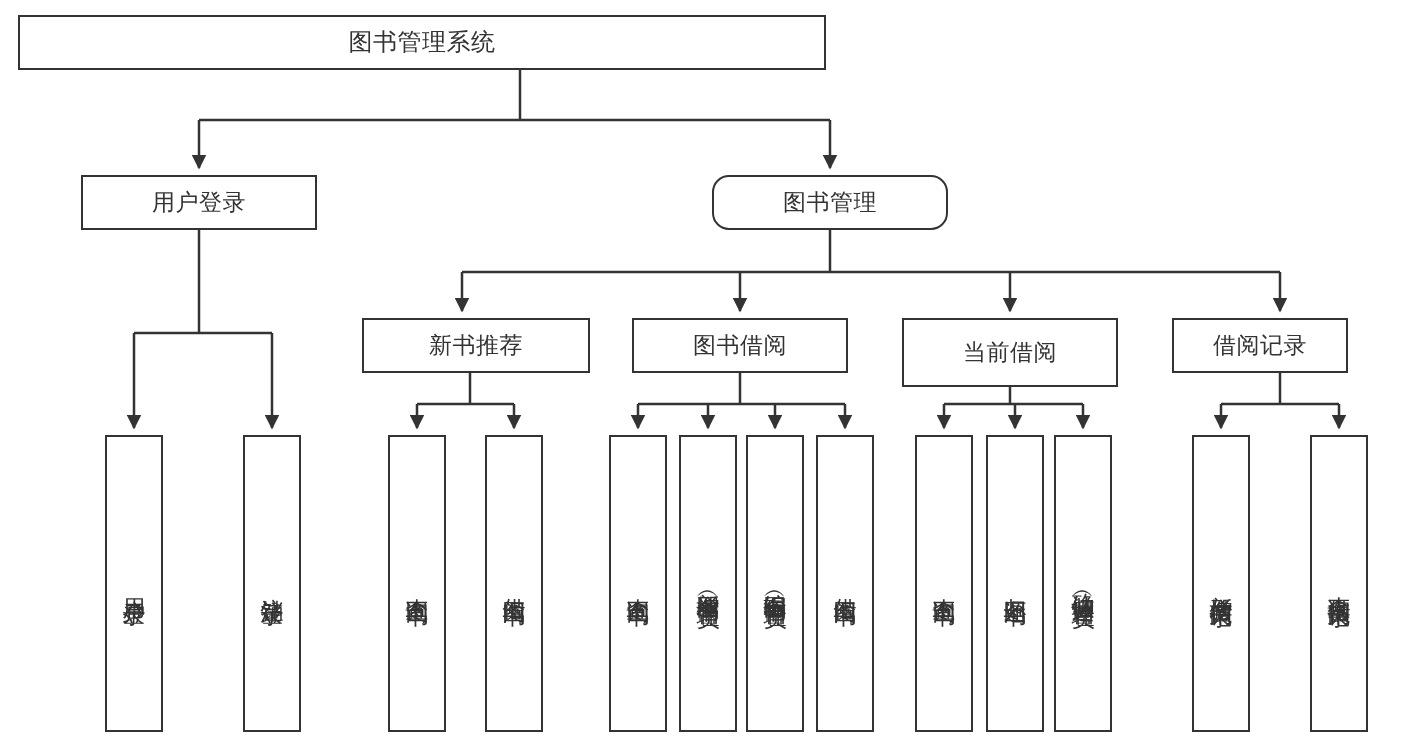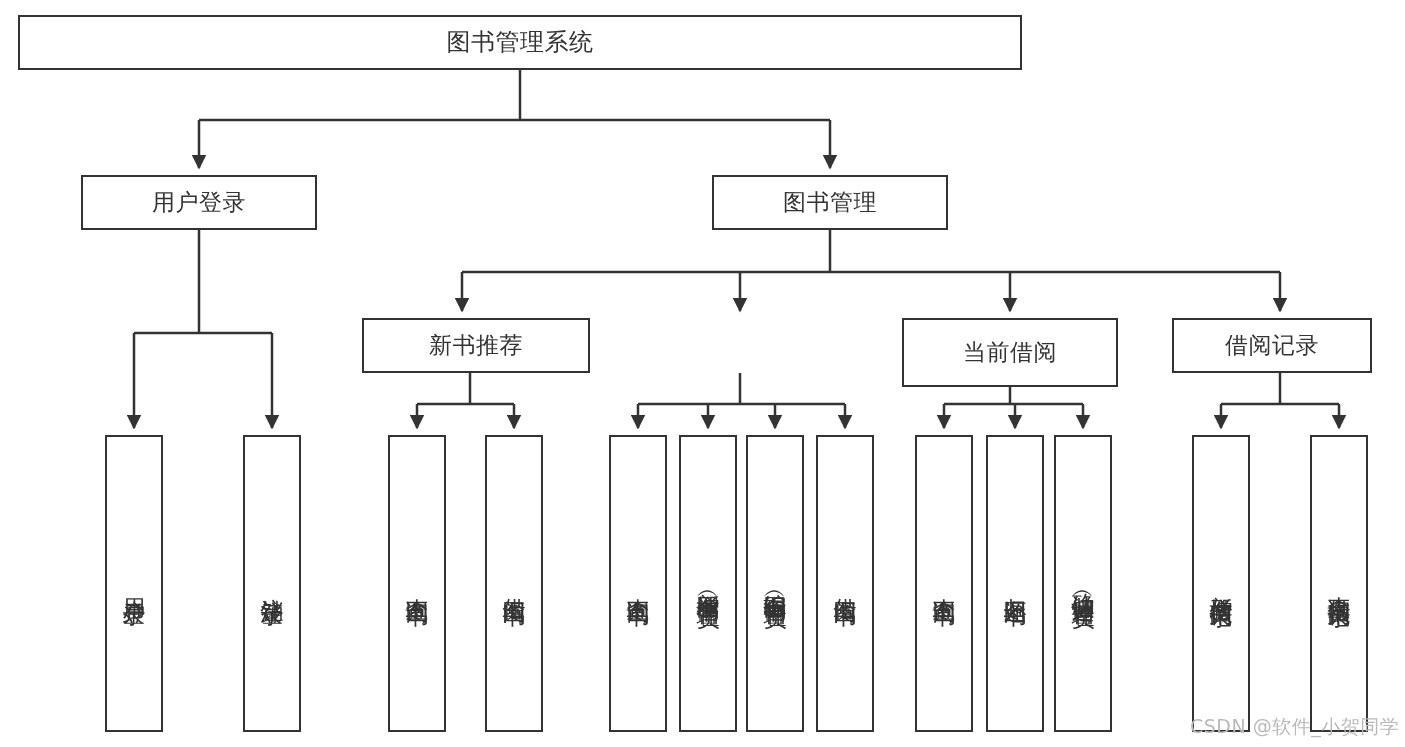--- a/index.html
+++ b/index.html
@@ -123,38 +123,41 @@
     </g>
 
     <g fill="none" stroke="#333333" stroke-width="2.5">
       <path d="M 1280 373 L 1280 404"></path>
       <path d="M 1221 404 L 1339 404"></path>
       <path d="M 1221 404 L 1221 428" marker-end="url(#arrow)"></path>
       <path d="M 1339 404 L 1339 428" marker-end="url(#arrow)"></path>
     </g>
   </svg>
 
-  <div class="node root horizontal" style="left:18px; top:15px; width:1004px; height:55px;">
+  <div class="node root horizontal" style="left:18px; top:15px; width:808px; height:55px;">
     <span class="node-label">图书管理系统</span>
   </div>
 
   <div class="node horizontal" style="left:81px; top:175px; width:236px; height:55px;">
     <span class="node-label">用户登录</span>
   </div>
-  <div class="node horizontal" style="left:712px; top:175px; width:236px; height:55px;">
+  <div class="node horizontal" style="left:712px; top:175px; width:236px; height:55px;border-radius:17px;">
     <span class="node-label">图书管理</span>
   </div>
 
   <div class="node horizontal" style="left:362px; top:318px; width:228px; height:55px;">
     <span class="node-label">新书推荐</span>
   </div>
+  <div class="node horizontal" style="left:632px; top:318px; width:216px; height:55px;">
+    <span class="node-label">图书借阅</span>
+  </div>
   <div class="node horizontal" style="left:902px; top:318px; width:216px; height:69px;">
     <span class="node-label">当前借阅</span>
   </div>
-  <div class="node horizontal" style="left:1172px; top:318px; width:200px; height:55px;">
+  <div class="node horizontal" style="left:1172px; top:318px; width:176px; height:55px;">
     <span class="node-label">借阅记录</span>
   </div>
 
   <div class="node vertical" style="left:105px; top:435px; width:58px; height:297px;">
     <span class="node-label">用户登录</span>
   </div>
   <div class="node vertical" style="left:243px; top:435px; width:58px; height:297px;">
     <span class="node-label">注销登录</span>
   </div>
 
@@ -188,15 +191,14 @@
     <span class="node-label">确认归还（管理员）</span>
   </div>
 
   <div class="node vertical" style="left:1192px; top:435px; width:58px; height:297px;">
     <span class="node-label">新增借阅记录</span>
   </div>
   <div class="node vertical" style="left:1310px; top:435px; width:58px; height:297px;">
     <span class="node-label">查询借阅记录</span>
   </div>
 
-  <div class="watermark" style="left:1190px; top:714px;">CSDN @软件_小贺同学</div>
 
 </div>
 
 </body></html>

